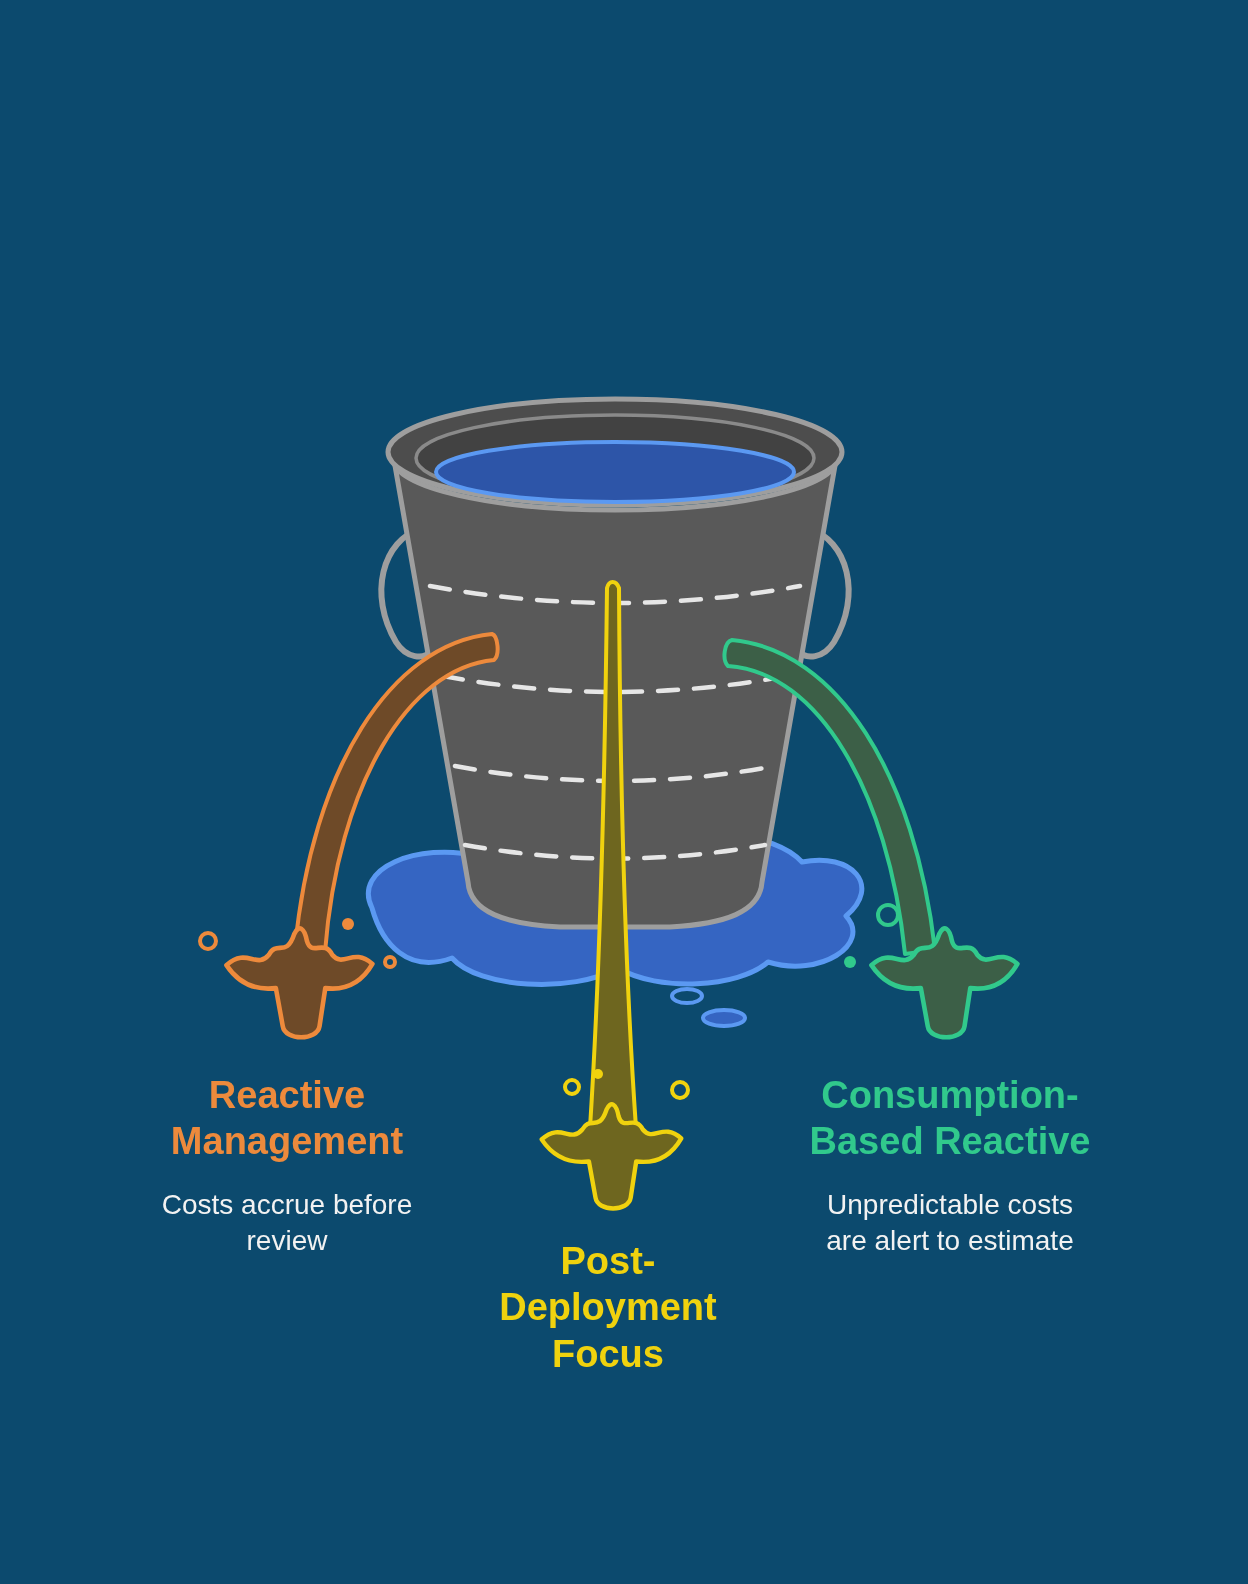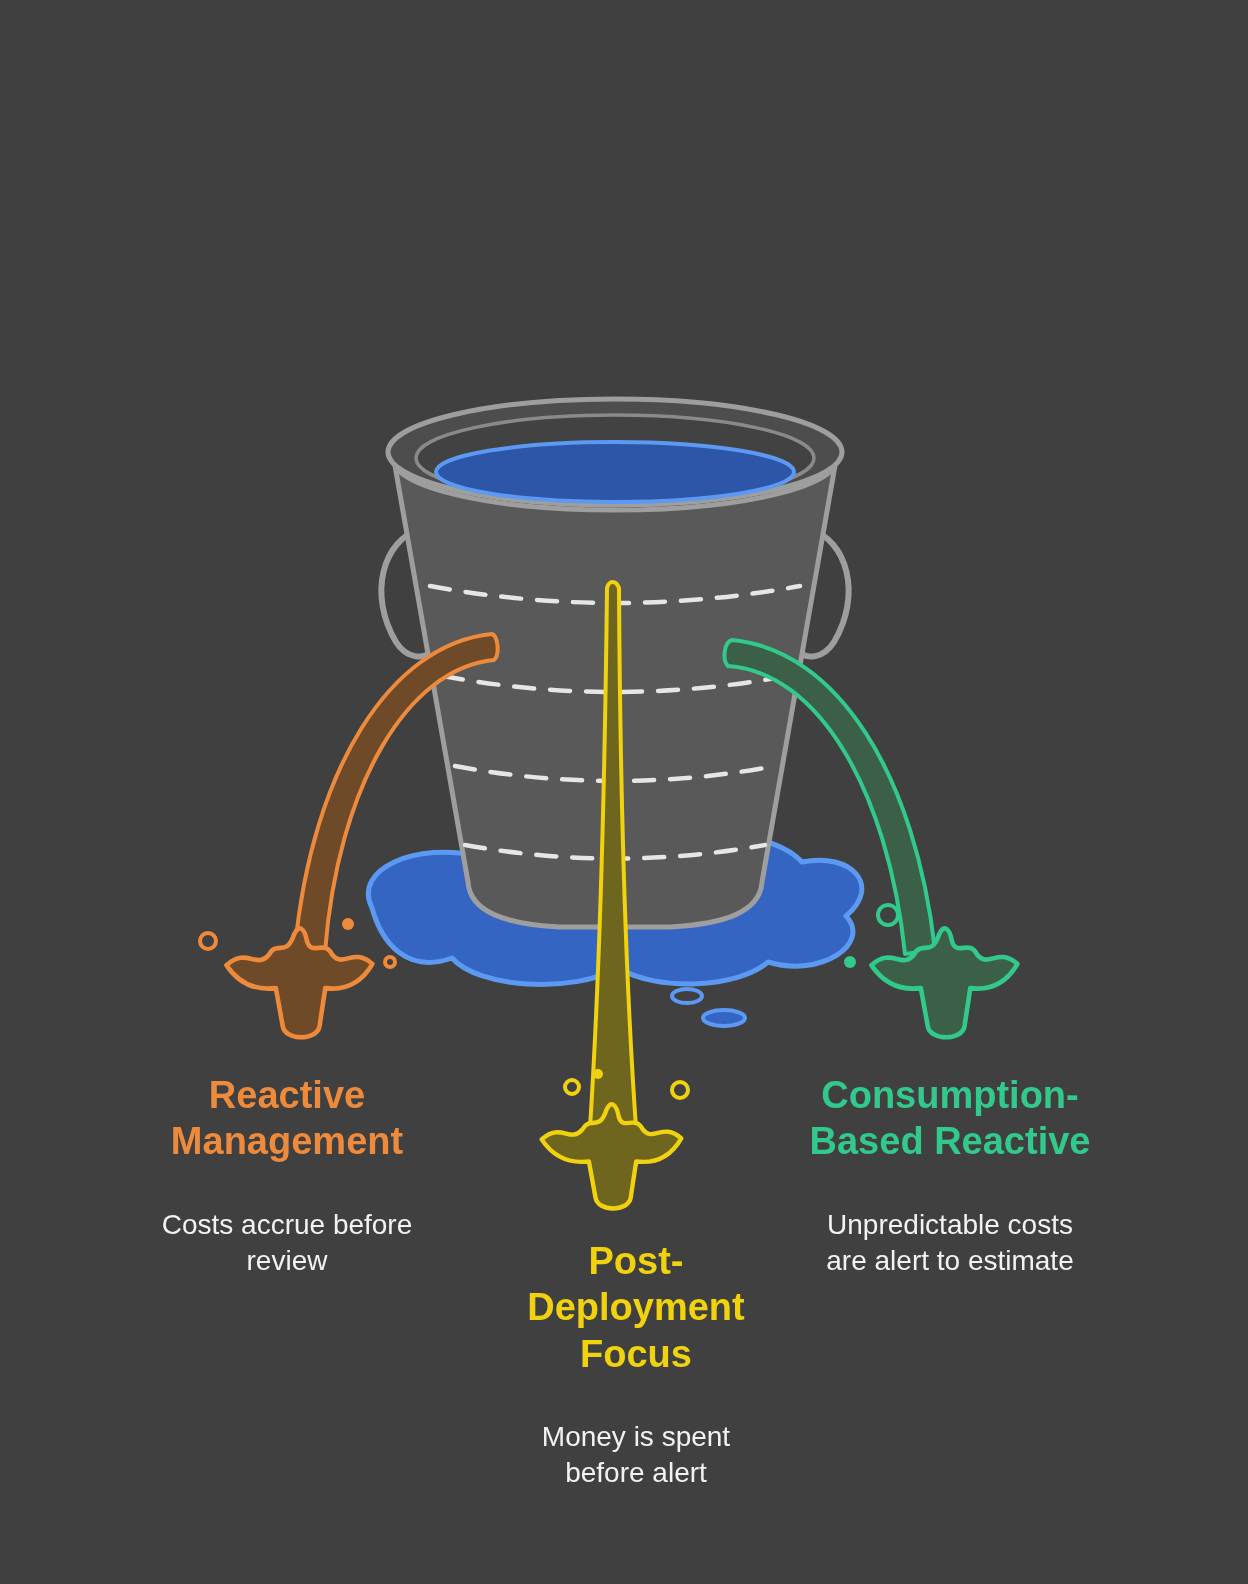--- a/index.html
+++ b/index.html
@@ -4,21 +4,21 @@
 <style>
   html, body {
     margin: 0;
     padding: 0;
     background: #000;
   }
   .canvas {
     position: relative;
     width: 1248px;
     height: 1584px;
-    background: #404040;
+    background: #0c4a6e;
     overflow: hidden;
     font-family: "Liberation Sans", sans-serif;
   }
   .art {
     position: absolute;
     top: 0;
     left: 0;
   }
   .label-group {
     position: absolute;
@@ -28,21 +28,21 @@
     font-weight: 700;
     font-size: 38px;
     line-height: 1.22;
     white-space: pre-line;
   }
   .label-desc {
     color: var(--text-white);
     font-weight: 500;
     font-size: 28px;
     line-height: 1.28;
-    margin-top: 42px;
+    margin-top: 22px;
     white-space: pre-line;
   }
   .sv-body   { fill: var(--bucket-gray); stroke: var(--bucket-rim); stroke-width: 5; }
   .sv-rim    { fill: #4d4d4d; stroke: var(--bucket-rim); stroke-width: 5; }
   .sv-rim-in { fill: #424242; stroke: #8a8a8a; stroke-width: 3.5; }
   .sv-water  { fill: var(--water-blue); stroke: var(--blue); stroke-width: 4; }
   .sv-handle { fill: none; stroke: var(--bucket-rim); stroke-width: 6; stroke-linecap: round; }
   .sv-dash   { fill: none; stroke: var(--dash-white); stroke-width: 4.5; stroke-dasharray: 20 16; stroke-linecap: round; }
   .sv-puddle { fill: var(--blue-fill); stroke: var(--blue); stroke-width: 5; stroke-linejoin: round; }
   .sv-stream { stroke-width: 4; stroke-linejoin: round; }
@@ -111,26 +111,24 @@
     </g>
   </svg>
 
   <div class="label-group" style="left:128px; top:1072px; width:318px;">
     <div class="label-title" style="color: rgb(237, 138, 60);">Reactive
 Management</div>
     <div class="label-desc">Costs accrue before
 review</div>
   </div>
 
-  <div class="label-group" style="left:516px; top:1238px; width:240px;">
+  <div class="label-group" style="left:488px; top:1238px; width:240px;">
     <div class="label-title" style="color: rgb(240, 210, 14);">Post-
 Deployment
 Focus</div>
-    <div class="label-desc">Money is spent
-before alert</div>
   </div>
 
   <div class="label-group" style="left:790px; top:1072px; width:320px;">
     <div class="label-title" style="color: rgb(49, 201, 140);">Consumption-
 Based Reactive</div>
     <div class="label-desc">Unpredictable costs
 are alert to estimate</div>
   </div>
 
 </div>

